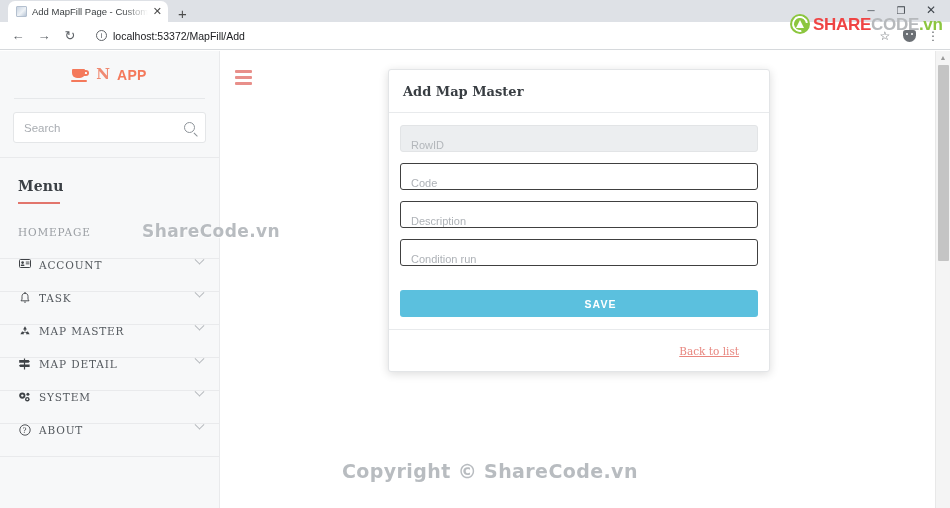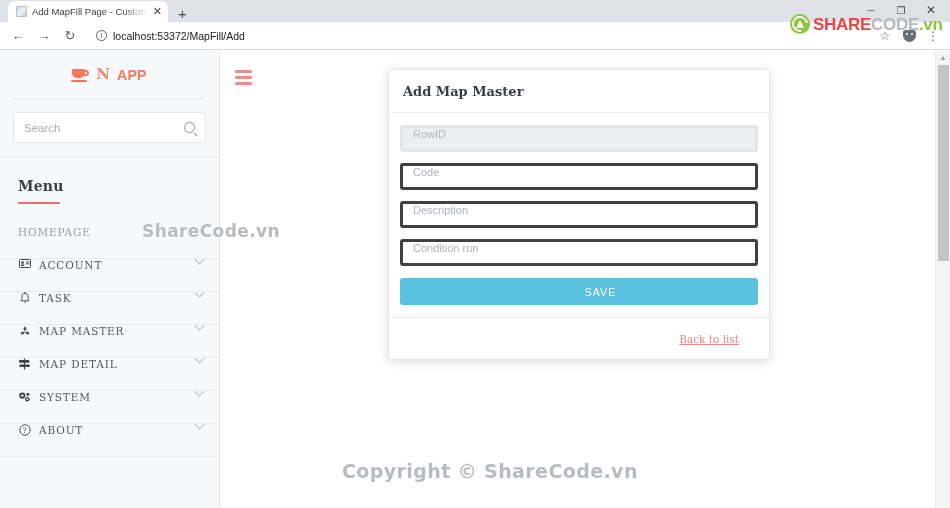--- a/index.html
+++ b/index.html
@@ -309,45 +309,45 @@
     padding: 14px 14px 13px 14px;
     border-bottom: 1px solid #e8eaec;
   }
   .card-title {
     font-size: 13px; font-weight: bold; color: #383d42;
     font-family: "DejaVu Serif", serif;
   }
   .card-body { padding: 12px 11px 12px 11px; }
   .field {
     height: 27px;
-    border: 3px solid #404040;
+    border: 1px solid #404040;
     border-radius: 3px;
-    display: flex; align-items: flex-start;
+    display: flex; align-items: flex-end;
     padding: 0 10px;
     margin-bottom: 11px;
     background: #ffffff;
   }
   .field.disabled { background: #eceef0; border-color: #e2e4e6; }
   .field input {
     width: 100%; border: none; outline: none; background: transparent;
     font-size: 11px; color: #9ea2a7;
     font-family: "Liberation Sans", sans-serif;
   }
   .field input::placeholder { color: #aeb2b7; }
   .field.disabled input::placeholder { color: #b3b7bb; }
   .save-btn {
     height: 27px; width: 100%;
     background: #5bc0de;
     border: none; border-radius: 3px;
     color: #ffffff;
-    font-size: 10.5px; font-weight: normal;
+    font-size: 10.5px; font-weight: bold;
     letter-spacing: 1.1px;
     font-family: "Liberation Sans", sans-serif;
     cursor: pointer;
-    margin-top: 1px;
+    margin-top: 13px;
     padding-left: 43px;
   }
   .card-foot {
     border-top: 1px solid #e8eaec;
     padding: 11px 30px 12px 14px;
     text-align: right;
   }
   .backlink {
     font-size: 10.5px; color: #e8867f;
     text-decoration: underline;

